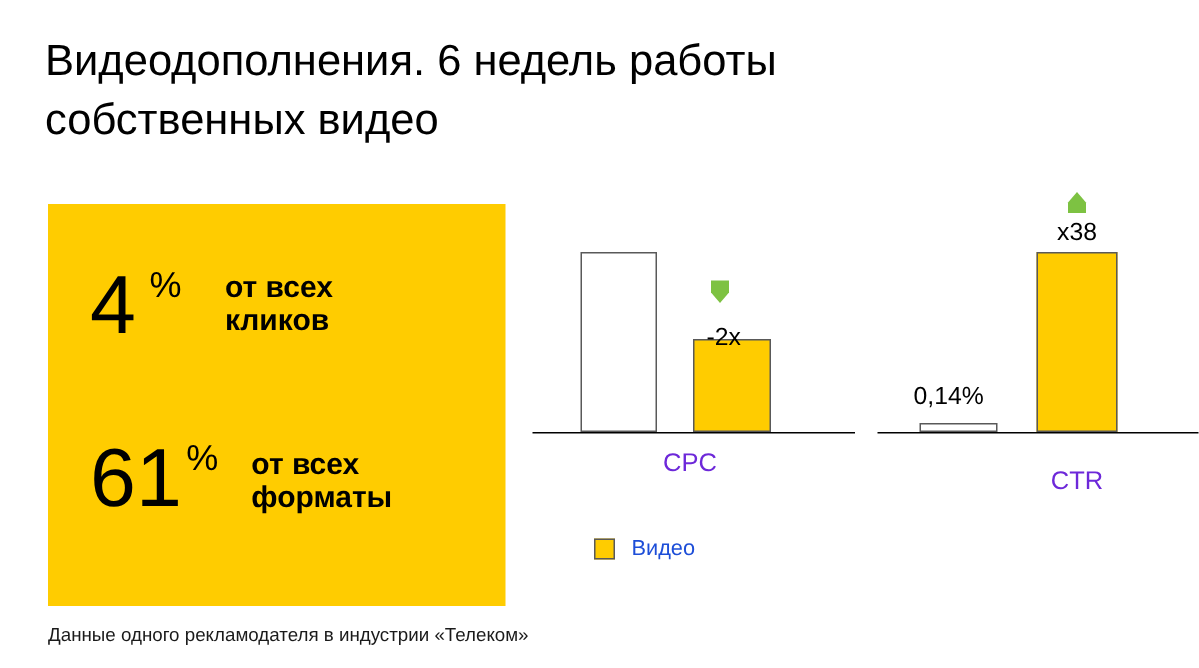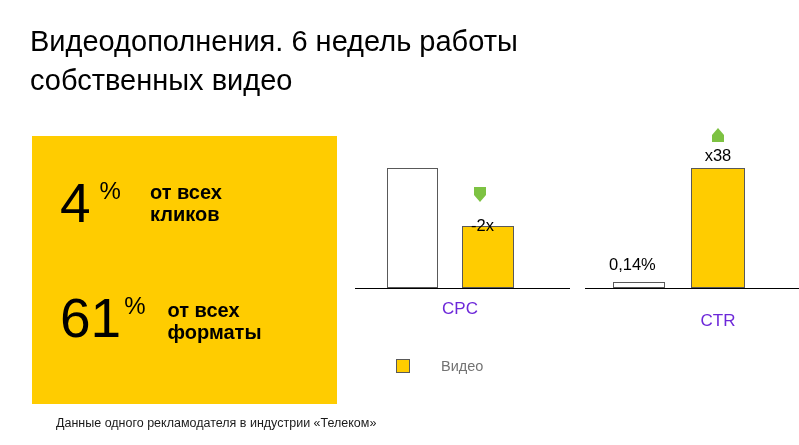--- a/index.html
+++ b/index.html
@@ -77,21 +77,20 @@
   #stat-row-1 .stat-label { margin-left: 22px; }
 
   
   #footnote {
     position: absolute;
     left: 32px;
     top: 415px;
     font-size: 12.5px;
     line-height: 16px;
     color: #1a1a1a;
-    margin-left: 24px;
   }
 
   
   #chart-area {
     position: absolute;
     left: 0;
     top: 0;
     width: 799px;
     height: 445px;
     pointer-events: none;
@@ -166,23 +165,22 @@
     width: 14px;
     height: 14px;
     box-sizing: border-box;
     border: 1.5px solid #595959;
     margin-right: 11px;
     flex: 0 0 auto;
   }
   .legend-label {
     font-size: 14.5px;
     line-height: 18px;
-    color: #737373;
-    white-space: nowrap;
-    margin-left: 20px;
+    color: #1d4ed8;
+    white-space: nowrap;
   }
 </style>
 </head>
 <body>
 
 <div id="slide-title">Видеодополнения. 6 недель работы собственных видео</div>
 
 <div id="stats-panel">
 
   <div class="stat-row" id="stat-row-0">

